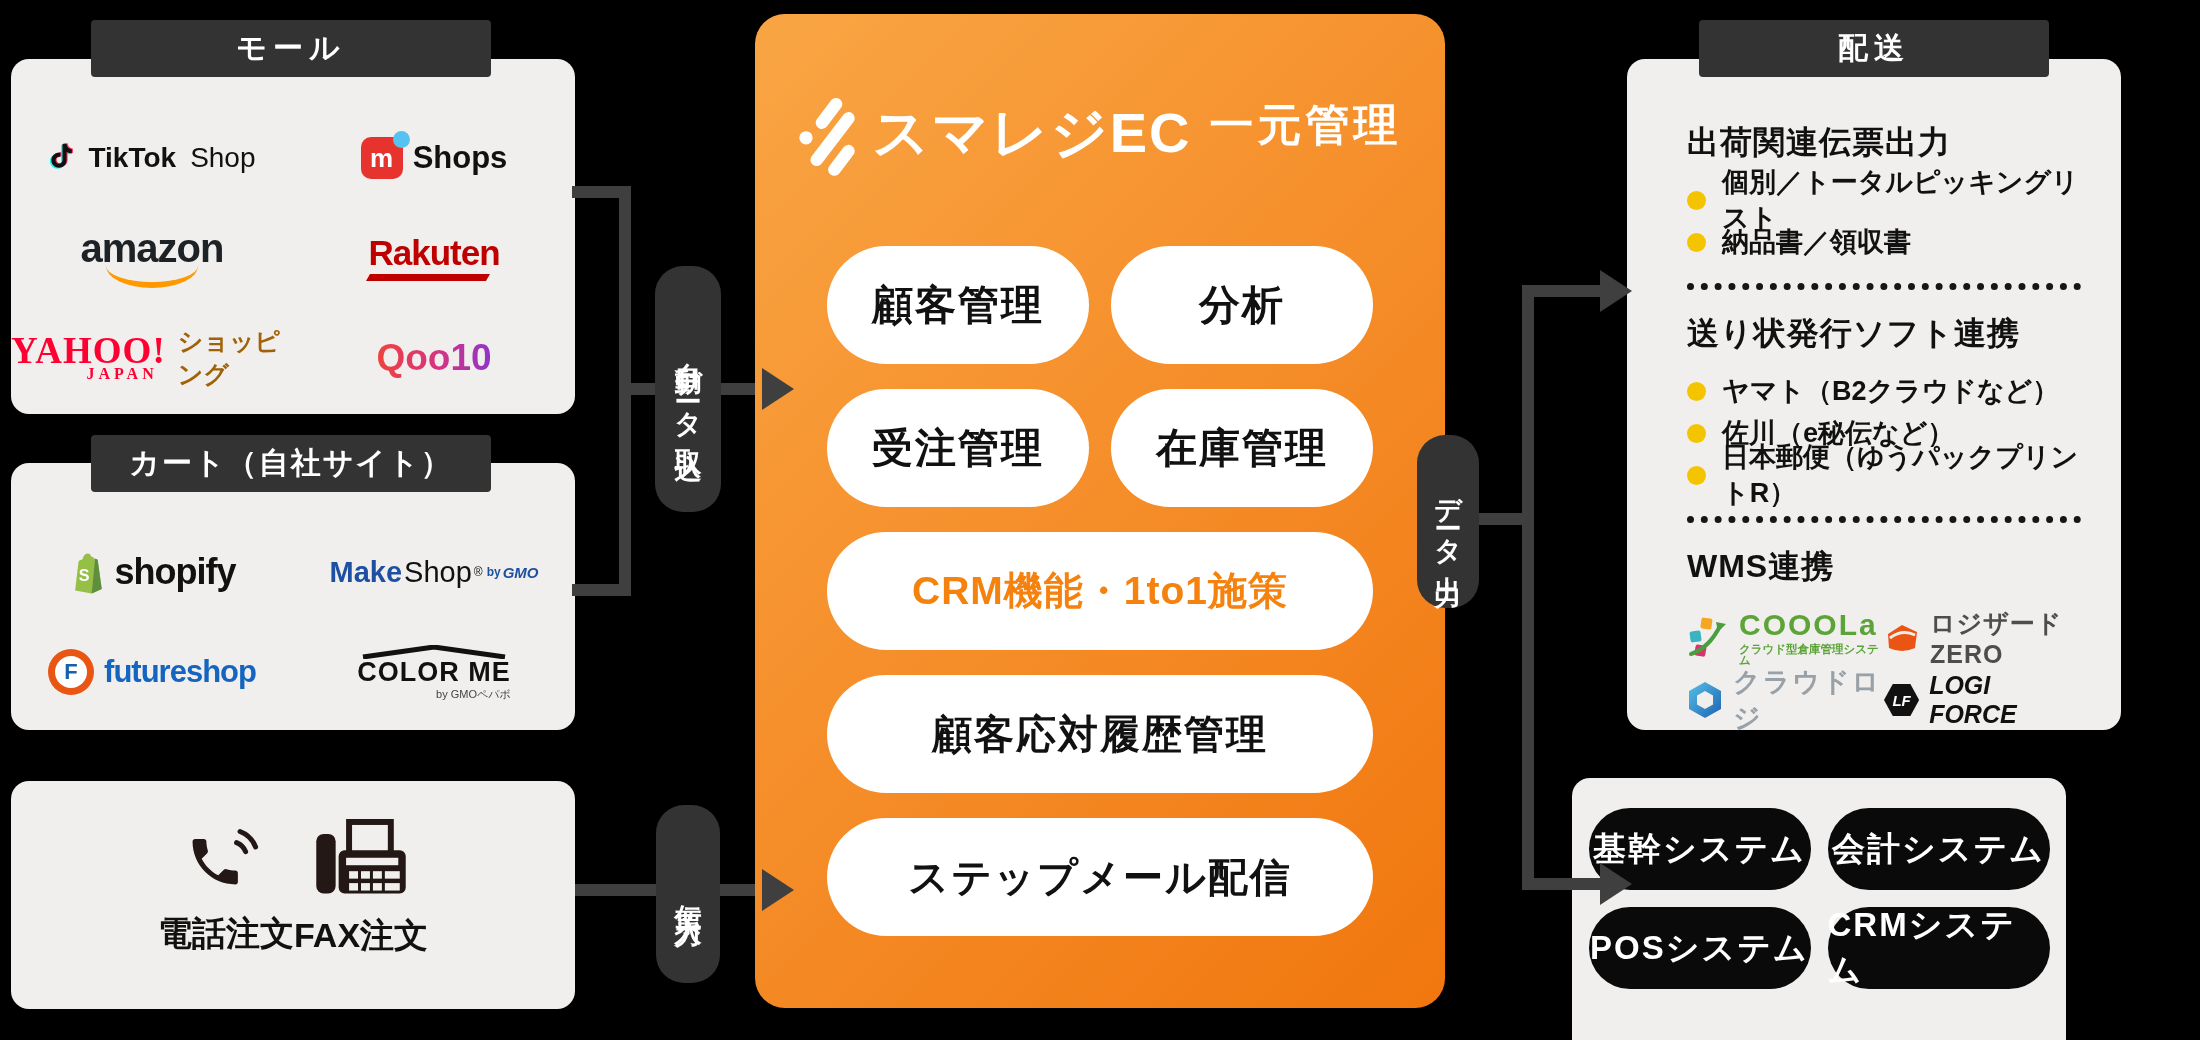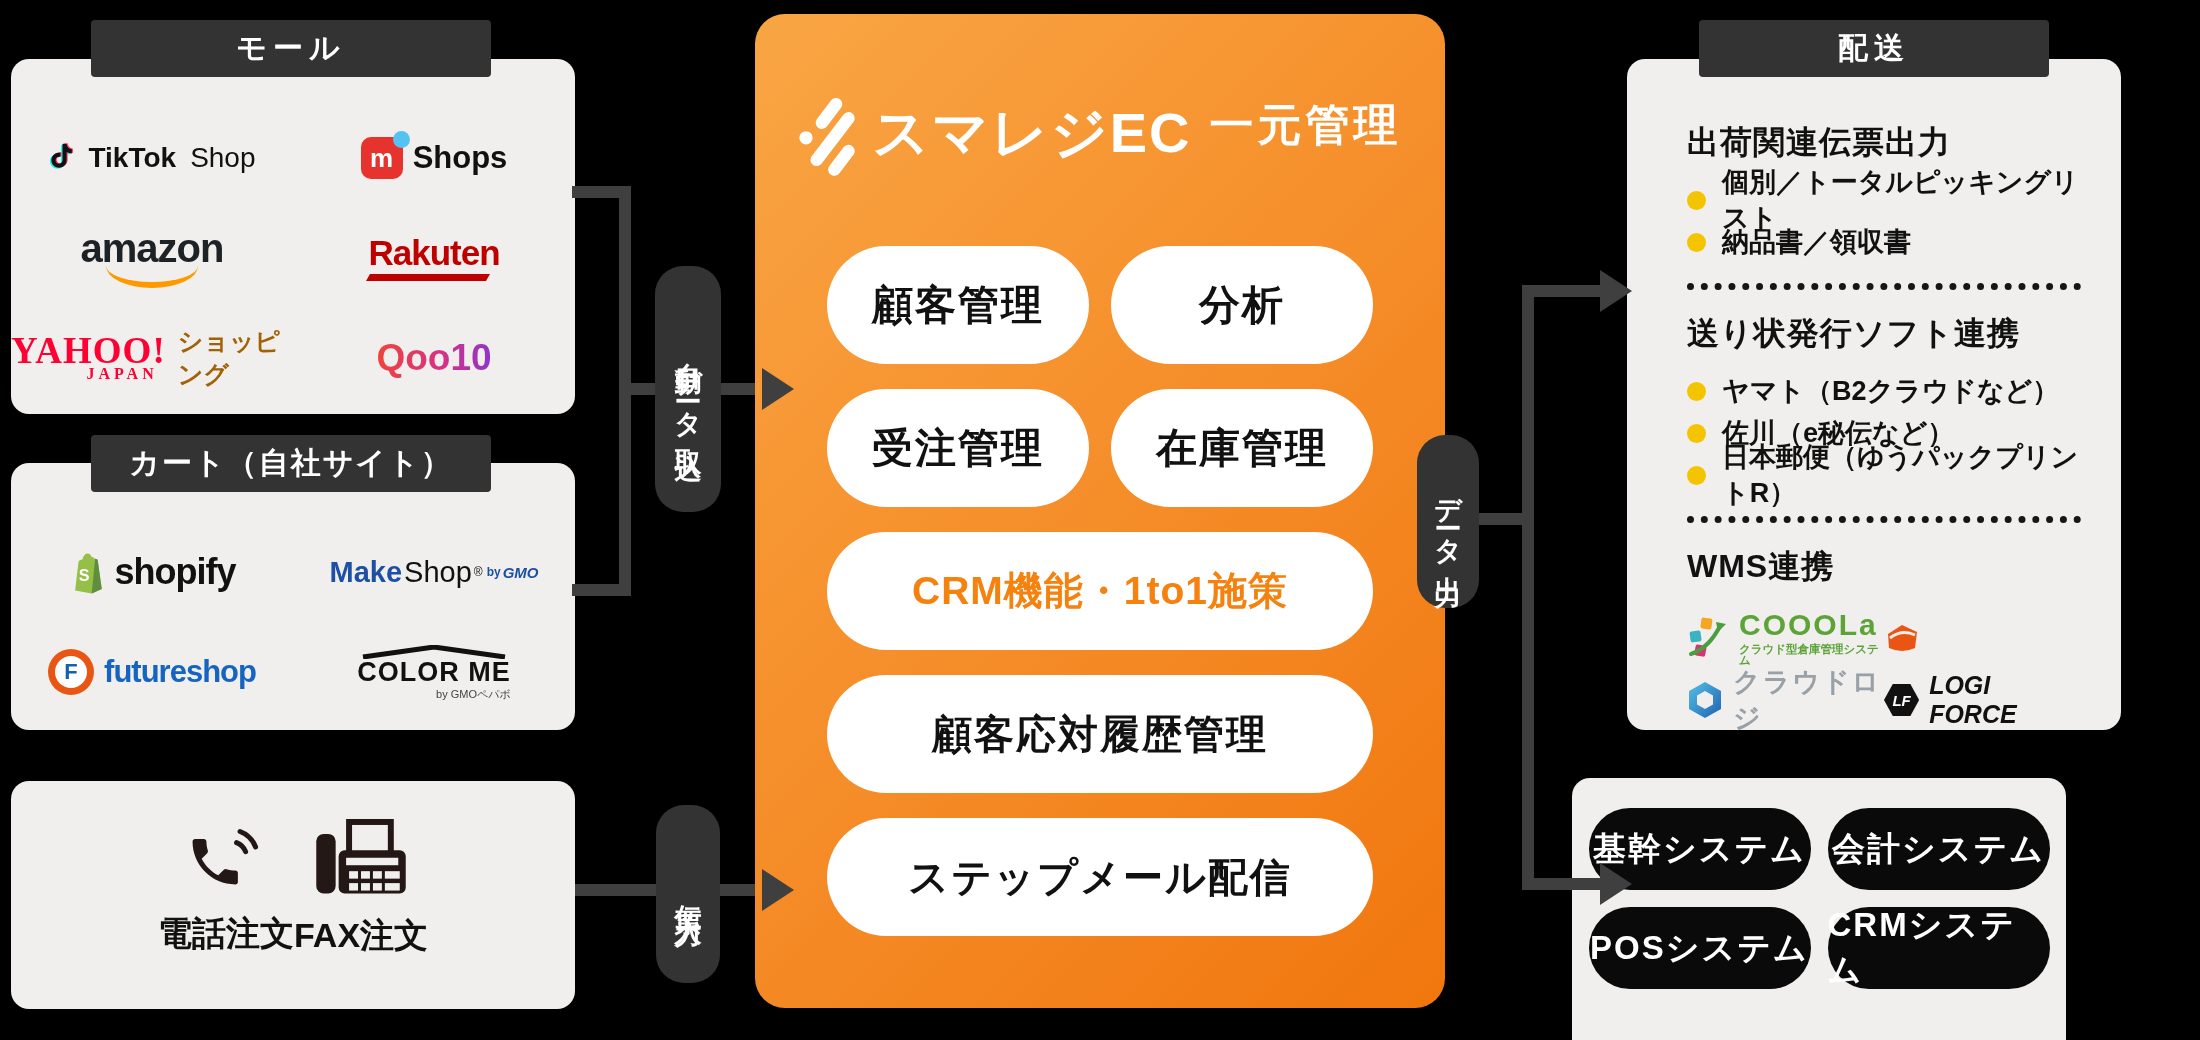--- a/index.html
+++ b/index.html
@@ -356,20 +356,21 @@
             <span class="cool-cap">クラウド型倉庫管理システム</span>
           </span>
         </div>
         <div class="wmscell">
           <span style="display:flex">
             <svg width="36" height="32" viewBox="0 0 36 32">
               <path d="M4 12 L18 3 L33 10 L31 26 Q18 32 5 26 Z" fill="#ea5514"></path>
               <path d="M6 16 Q18 7 31 13" fill="none" stroke="#f0efed" stroke-width="3"></path>
             </svg>
           </span>
+          <span class="lgz-word">ロジザードZERO</span>
         </div>
         <div class="wmscell">
           <span style="display:flex">
             <svg width="36" height="38" viewBox="0 0 36 38">
               <defs>
                   <linearGradient id="clg" x1="0" y1="0" x2="1" y2="1">
                 <stop offset="0" stop-color="#55c0e8"></stop>
                     <stop offset="1" stop-color="#1f62b0"></stop>
               </linearGradient>
                 </defs>

